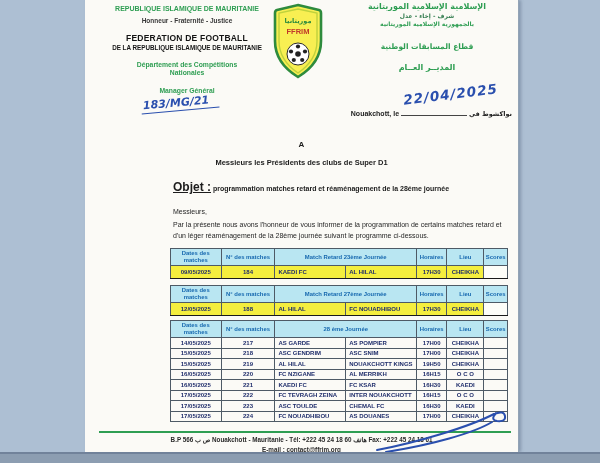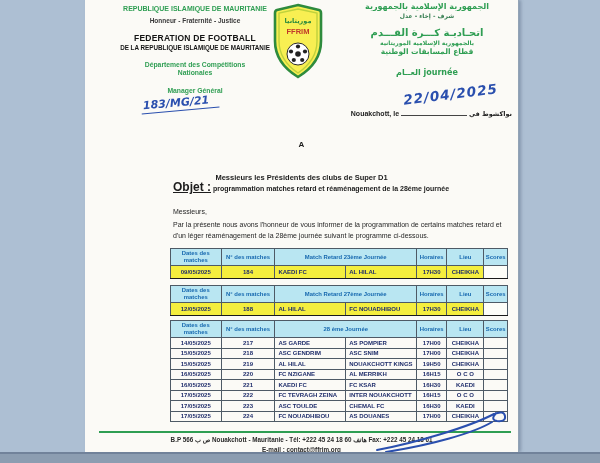--- a/index.html
+++ b/index.html
@@ -10,48 +10,48 @@
   }
   .page{
     position:absolute;left:85px;top:0;width:433px;height:452px;
     background:#fbfaf6;overflow:hidden;
     border-right:1px solid #93a3b5;
     box-shadow:2px 0 3px rgba(60,80,110,.35);
   }
   .bottom-band{position:absolute;left:0;top:452px;width:600px;height:11px;
     background:#8c9db1;border-top:2px solid #71829a;}
   
-  .fr-block{position:absolute;left:12px;top:5px;width:196px;text-align:center;line-height:1.25;}
+  .fr-block{position:absolute;left:4px;top:5px;width:196px;text-align:center;line-height:1.25;}
   .fr-country{color:var(--accent-green);font-size:7px;font-weight:bold;}
   .fr-motto{color:#3a3a3a;font-size:6.5px;font-weight:bold;margin-top:3px;}
   .fr-fed{color:#141414;font-size:8.5px;font-weight:bold;margin-top:8px;letter-spacing:.2px;}
   .fr-fed-sub{color:#141414;font-size:6.3px;font-weight:bold;line-height:1.15;}
   .fr-dept{color:var(--accent-green);font-size:6.8px;font-weight:bold;margin-top:10px;width:130px;margin-left:33px;}
   .fr-office{color:var(--accent-green);font-size:6.8px;font-weight:bold;margin-top:9px;}
   .ar-block{position:absolute;left:256px;top:2px;width:172px;text-align:center;direction:rtl;
     font-family:"DejaVu Sans", sans-serif;line-height:1.3;}
   .ar-country{color:var(--accent-green);font-size:8px;font-weight:bold;}
   .ar-motto{color:#2f7a4c;font-size:6px;font-weight:bold;}
   .ar-fed{color:var(--accent-green);font-size:10px;font-weight:bold;margin-top:6px;}
   .ar-fed-sub{color:var(--accent-green);font-size:6px;font-weight:bold;}
-  .ar-dept{color:var(--accent-green);font-size:7.5px;font-weight:bold;margin-top:0;}
+  .ar-dept{color:var(--accent-green);font-size:7.5px;font-weight:bold;margin-top:14px;}
   .ar-office{color:var(--accent-green);font-size:8px;font-weight:bold;margin-top:11px;}
   .logo{position:absolute;left:188px;top:3px;width:50px;height:76px;}
   
   .hand{color:var(--ink-blue);font-family:"DejaVu Sans", sans-serif;font-style:italic;font-weight:bold;}
   .ref{position:absolute;left:56px;top:96px;font-size:11px;transform:rotate(-5deg);
     border-bottom:1.3px solid var(--ink-blue);padding:0 10px 1px 2px;}
   .hdate{position:absolute;left:318px;top:86px;font-size:13.5px;transform:rotate(-7deg);letter-spacing:1px;}
   .dateline{position:absolute;right:6px;top:108px;font-size:7px;font-weight:bold;color:#222;}
   .blank{display:inline-block;width:66px;border-bottom:1px solid #444;height:7px;}
   .dateline .ar{font-family:"DejaVu Sans", sans-serif;font-size:6.5px;text-align:right;}
   
   .recipient{position:absolute;left:0;top:140px;width:433px;text-align:center;color:#1c1c1c;}
   .to{font-size:8px;font-weight:bold;}
-  .rec-line{font-size:7.5px;font-weight:bold;margin-top:24px;}
+  .rec-line{font-size:7.5px;font-weight:bold;margin-top:9px;}
   .subject{position:absolute;left:88px;top:180px;font-size:7px;color:#1c1c1c;}
   .subject .lbl{font-size:12px;font-weight:bold;text-decoration:underline;}
   .subject .txt{font-weight:bold;}
   .salutation{position:absolute;left:88px;top:208px;font-size:7px;color:#262626;}
   .body-par{position:absolute;left:88px;top:220px;width:340px;font-size:7px;color:#262626;line-height:1.55;}
   
   .tbl{position:absolute;left:85px;width:338px;}
   .t0{top:248px}.t1{top:285px}.t2{top:320px}
   table.grid{border-collapse:collapse;width:100%;table-layout:fixed;}
   .grid th,.grid td{border:1px solid #4e5a66;overflow:hidden;white-space:nowrap;padding:0 1px;}
@@ -95,26 +95,25 @@
       <circle cx="25" cy="51" r="2.8" fill="#222"></circle>
       <circle cx="25" cy="43.5" r="2.1" fill="#222"></circle>
       <circle cx="18" cy="48.5" r="2.1" fill="#222"></circle>
       <circle cx="20.8" cy="57" r="2.1" fill="#222"></circle>
       <circle cx="29.2" cy="57" r="2.1" fill="#222"></circle>
       <circle cx="32" cy="48.5" r="2.1" fill="#222"></circle>
     </g>
   </svg>
 
   <div class="ar-block">
-    <div class="ar-country">الجمهورية الإسلامية بالجمهورية</div>
+    <div class="ar-country">الإسلامية الإسلامية الموريتانية</div>
     <div class="ar-motto">شرف - إخاء - عدل</div>
-    <div class="ar-fed">اتحـاديـة كـــرة القـــدم</div>
     <div class="ar-fed-sub">بالجمهورية الإسلامية الموريتانية</div>
     <div class="ar-dept">قطاع المسابقات الوطنية</div>
-    <div class="ar-office">journée العــام</div>
+    <div class="ar-office">المديــر العــام</div>
   </div>
 
   <div class="hand ref">183/MG/21</div>
 
   <div class="hand hdate">22/04/2025</div>
   <div class="dateline">
     <span>Nouakchott, le</span>
     <span class="blank"></span>
     <span class="ar">نواكشوط في</span>
   </div>

